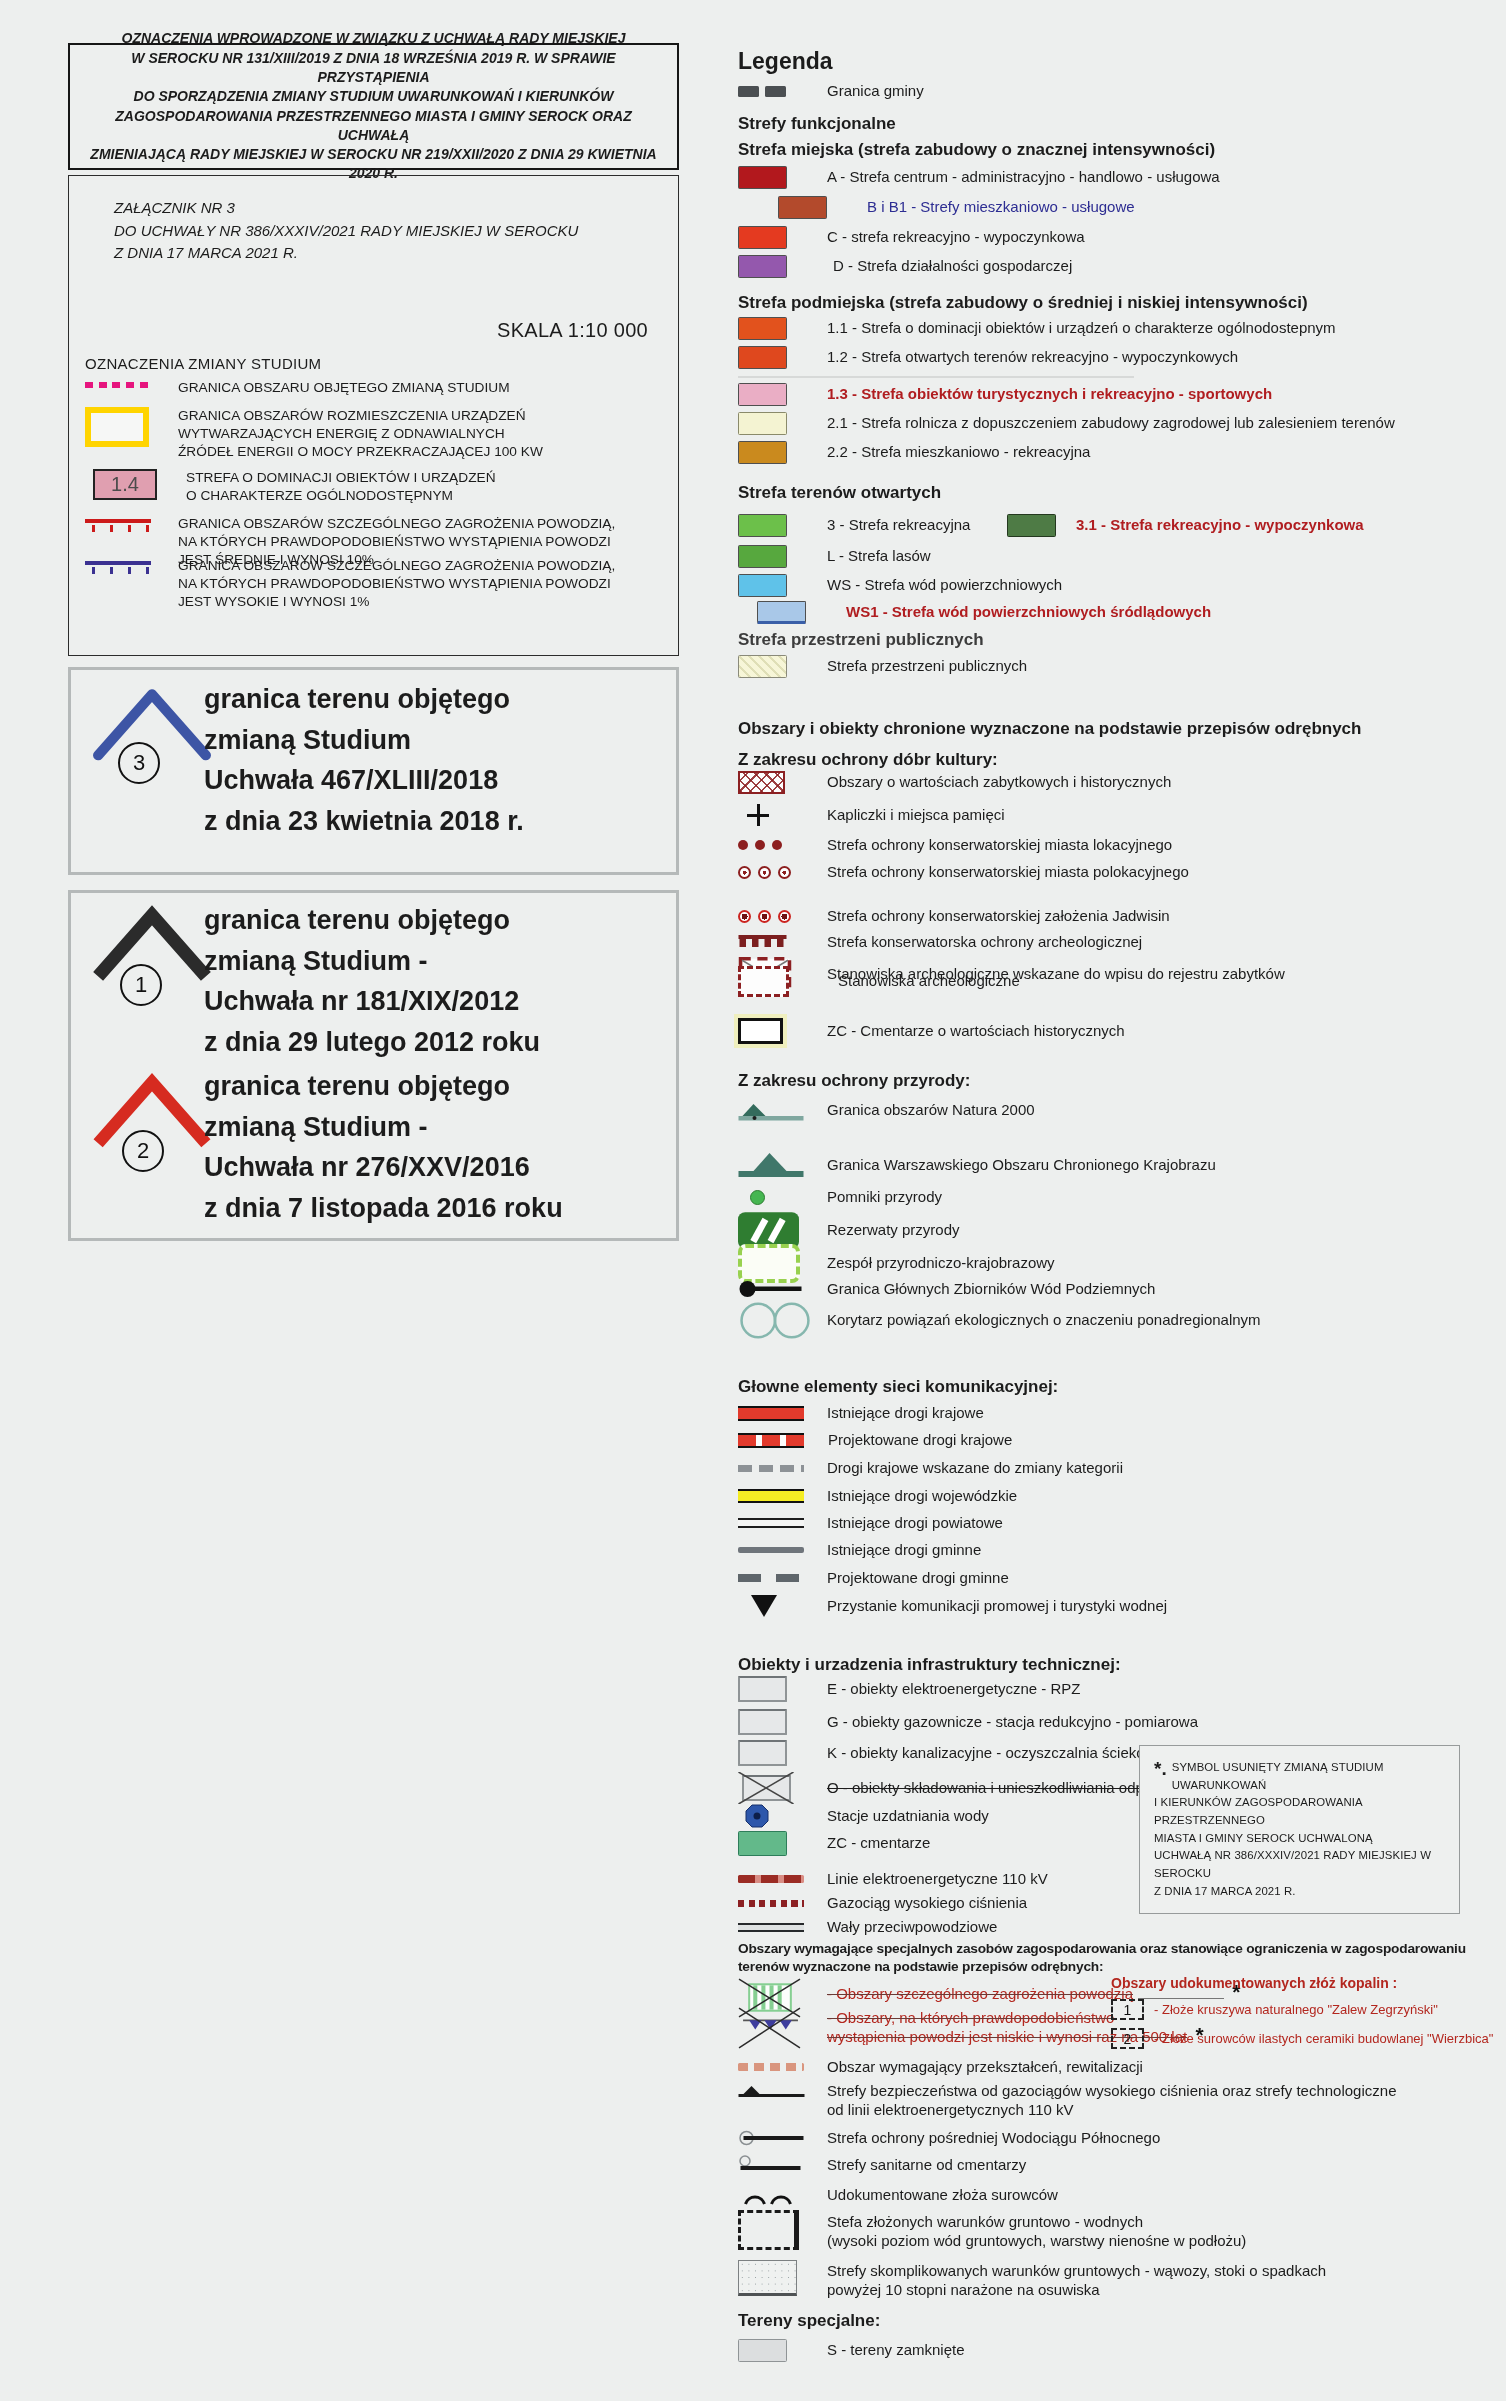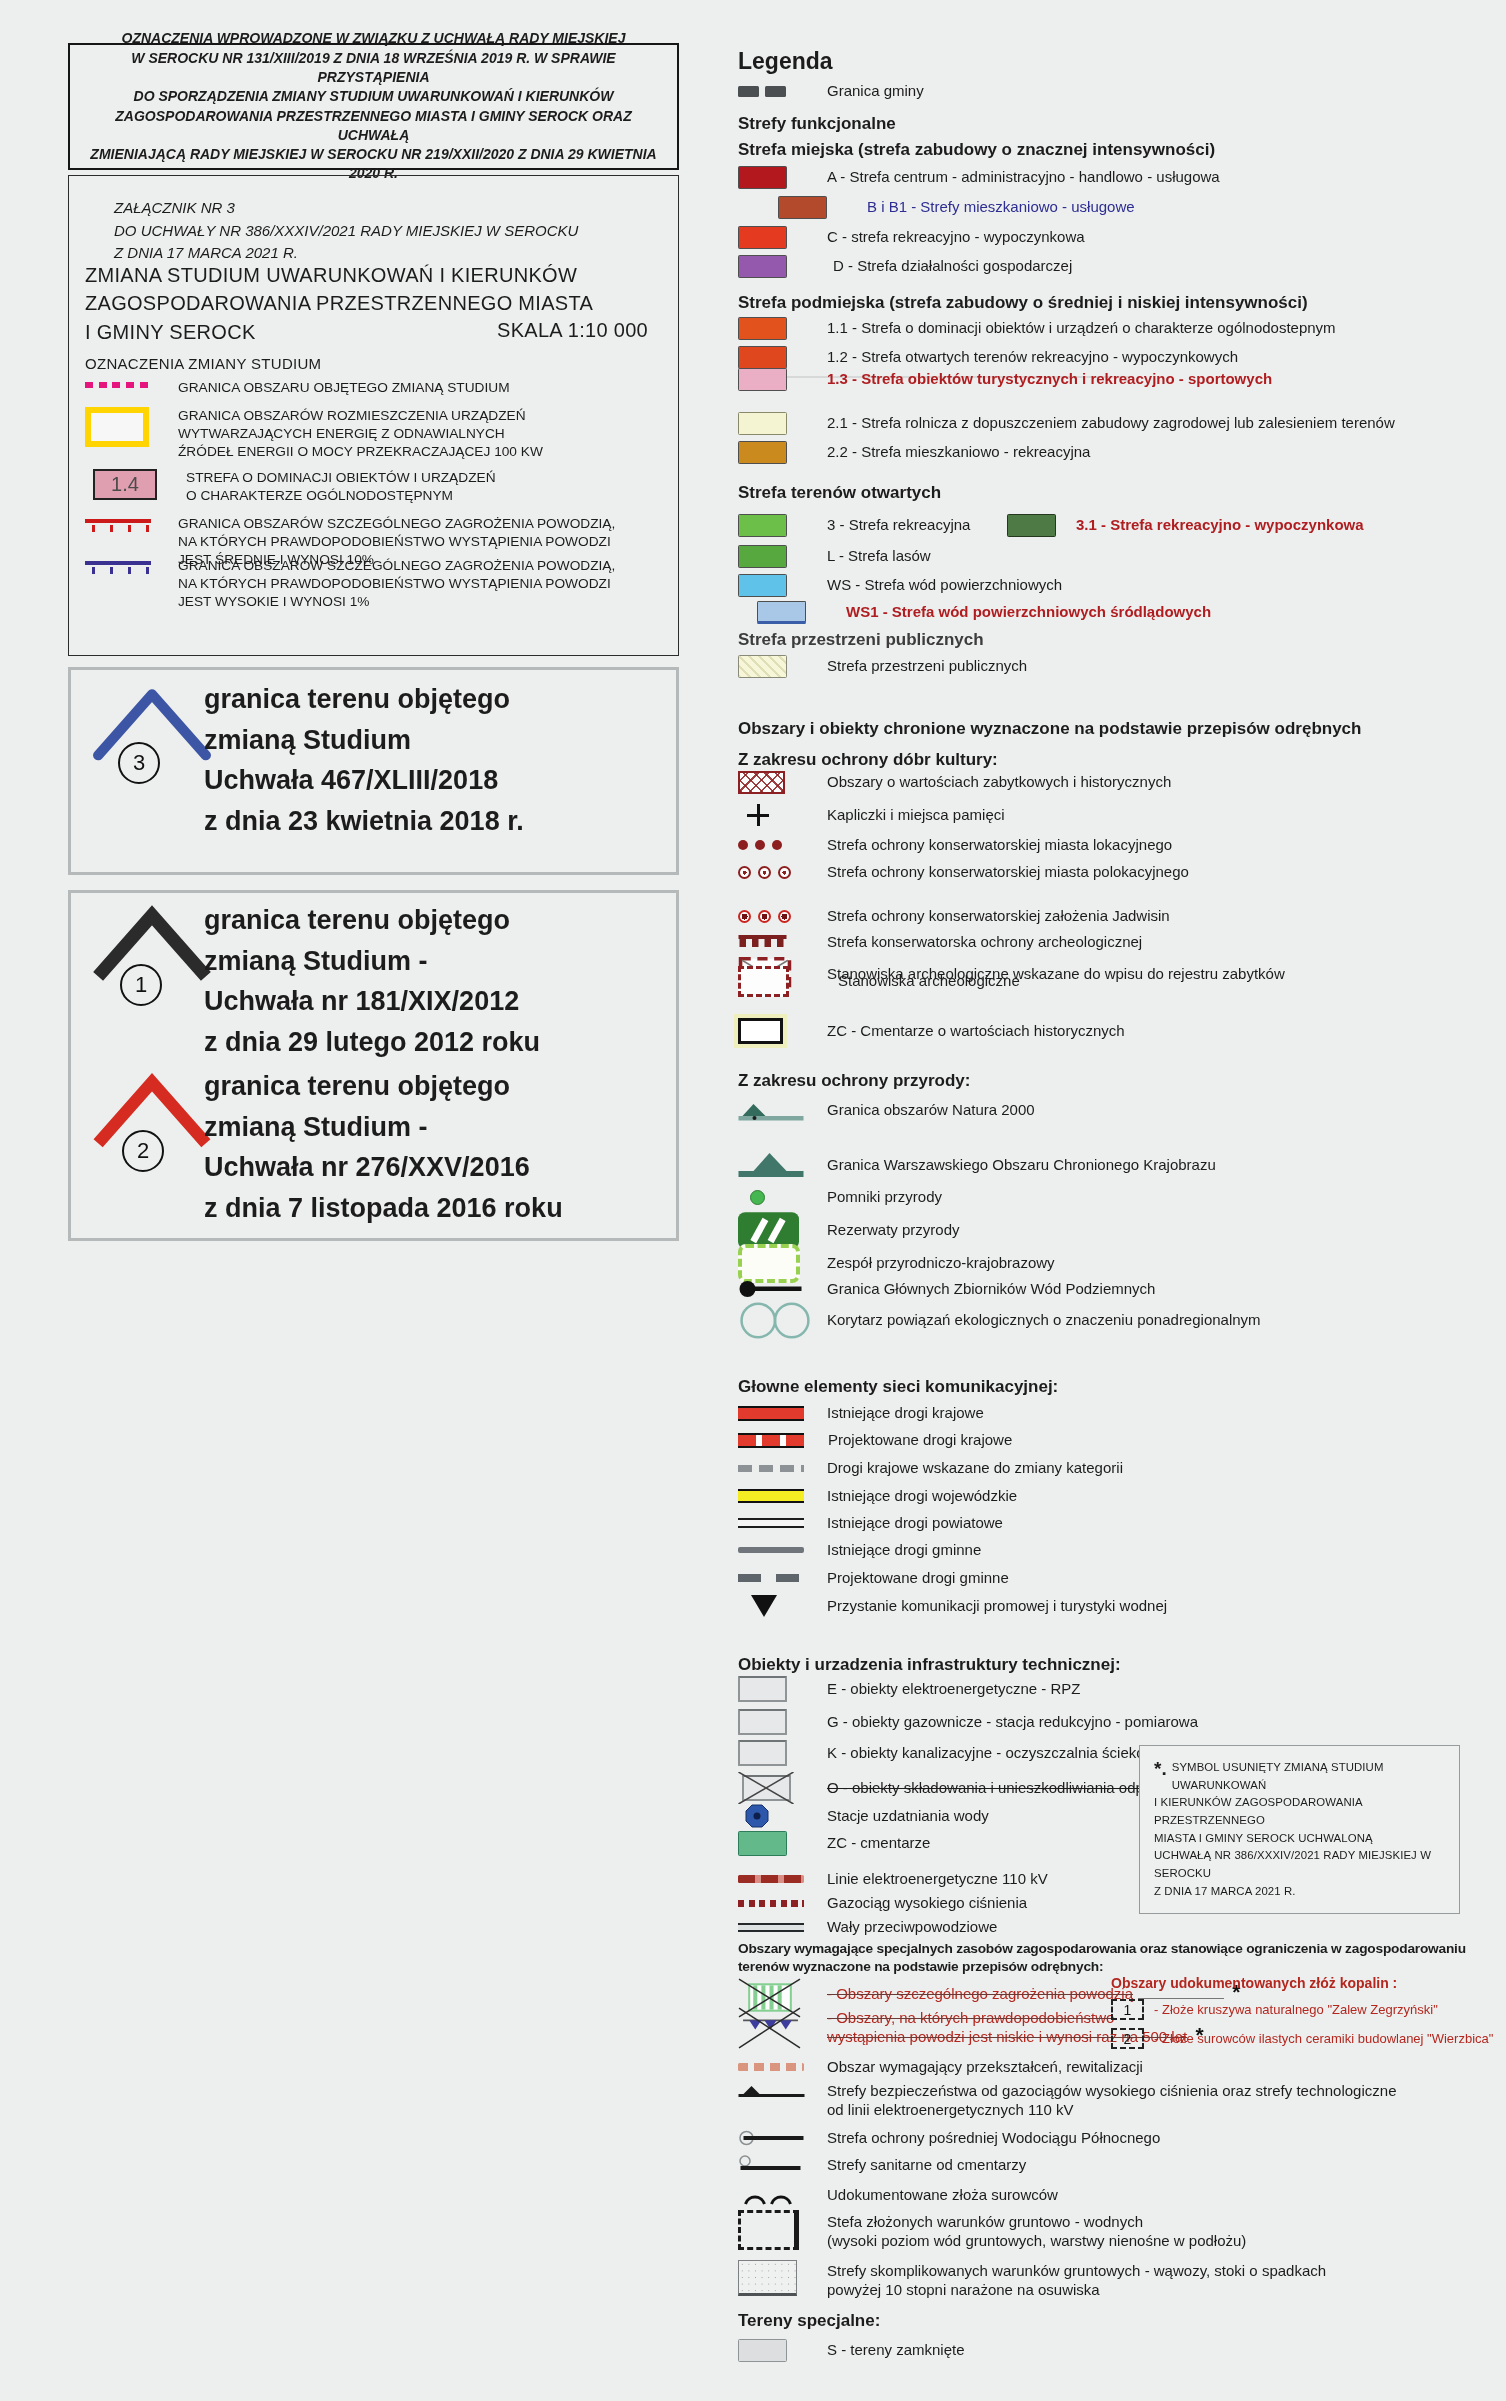--- a/index.html
+++ b/index.html
@@ -116,23 +116,20 @@
 W SEROCKU NR 131/XIII/2019 Z DNIA 18 WRZEŚNIA 2019 R. W SPRAWIE PRZYSTĄPIENIA
 DO SPORZĄDZENIA ZMIANY STUDIUM UWARUNKOWAŃ I KIERUNKÓW
 ZAGOSPODAROWANIA PRZESTRZENNEGO MIASTA I GMINY SEROCK ORAZ UCHWAŁĄ
 ZMIENIAJĄCĄ RADY MIEJSKIEJ W SEROCKU NR 219/XXII/2020 Z DNIA 29 KWIETNIA 2020 R.</div>
   </div>
 
   <div class="mainbox">
     <div class="attach pre">ZAŁĄCZNIK NR 3
 DO UCHWAŁY NR 386/XXXIV/2021 RADY MIEJSKIEJ W SEROCKU
 Z DNIA 17 MARCA 2021 R.</div>
-    <div class="bigtitle pre">ZMIANA  STUDIUM  UWARUNKOWAŃ I KIERUNKÓW
-ZAGOSPODAROWANIA PRZESTRZENNEGO MIASTA
-I GMINY SEROCK</div>
     <div class="skala">SKALA 1:10 000</div>
     <div class="ozhead">OZNACZENIA ZMIANY STUDIUM</div>
 
     <div class="ozrow" style="left:16px;top:203px;">
       <span class="ozic">
           <span class="dash-mag"></span>
         </span>
       <span class="ozlbl pre">GRANICA OBSZARU OBJĘTEGO ZMIANĄ STUDIUM</span>
     </div>
 
@@ -268,21 +265,21 @@
       </span>
     <span class="lbl">1.1 - Strefa o dominacji obiektów i urządzeń o charakterze ogólnodostepnym</span>
   </div>
   <div class="r" style="top:298px;">
     <span class="ic">
         <span class="sw" style="background-color: rgb(223, 72, 30);"></span>
       </span>
     <span class="lbl">1.2 - Strefa otwartych terenów rekreacyjno - wypoczynkowych</span>
   </div>
   <div class="divider" style="top:328px;"></div>
-  <div class="r" style="top:320px;justify-content:space-between;">
+  <div class="r" style="top:335px;justify-content:space-between;">
     <span class="ic">
         <span class="sw" style="background-color: rgb(234, 174, 197);"></span>
       </span>
     <span class="lbl redb">1.3 - Strefa obiektów turystycznych i rekreacyjno - sportowych</span>
   </div>
   <div class="r" style="top:364px;">
     <span class="ic">
         <span class="sw" style="border-color: rgb(138, 138, 106); background-color: rgb(244, 243, 210);"></span>
       </span>
     <span class="lbl">2.1 - Strefa rolnicza z dopuszczeniem zabudowy zagrodowej lub zalesieniem terenów</span>

